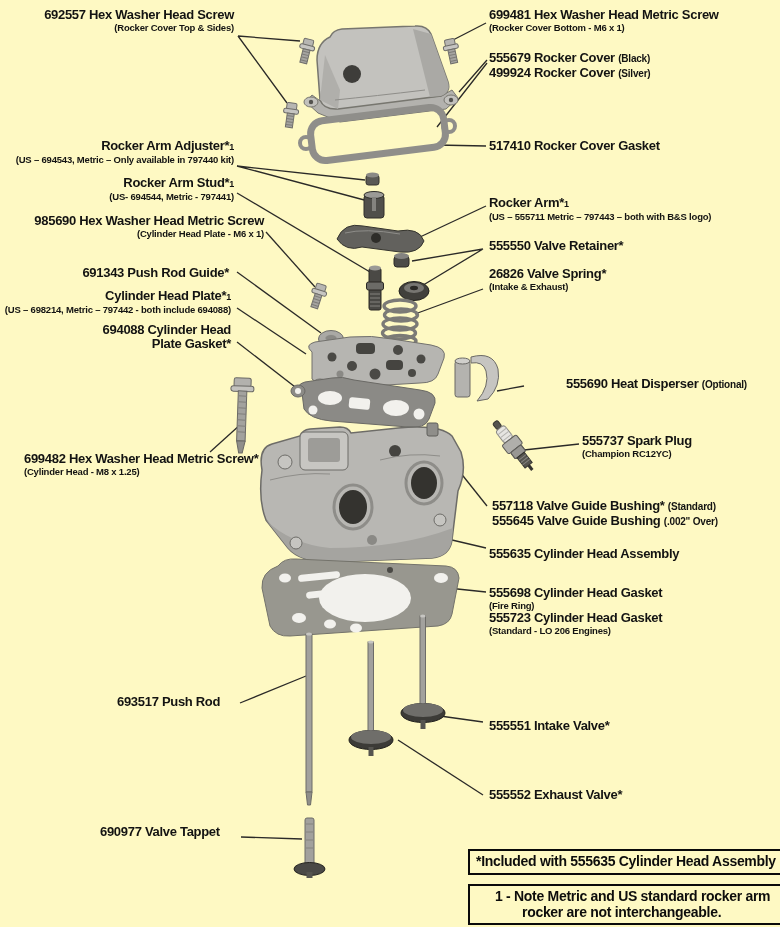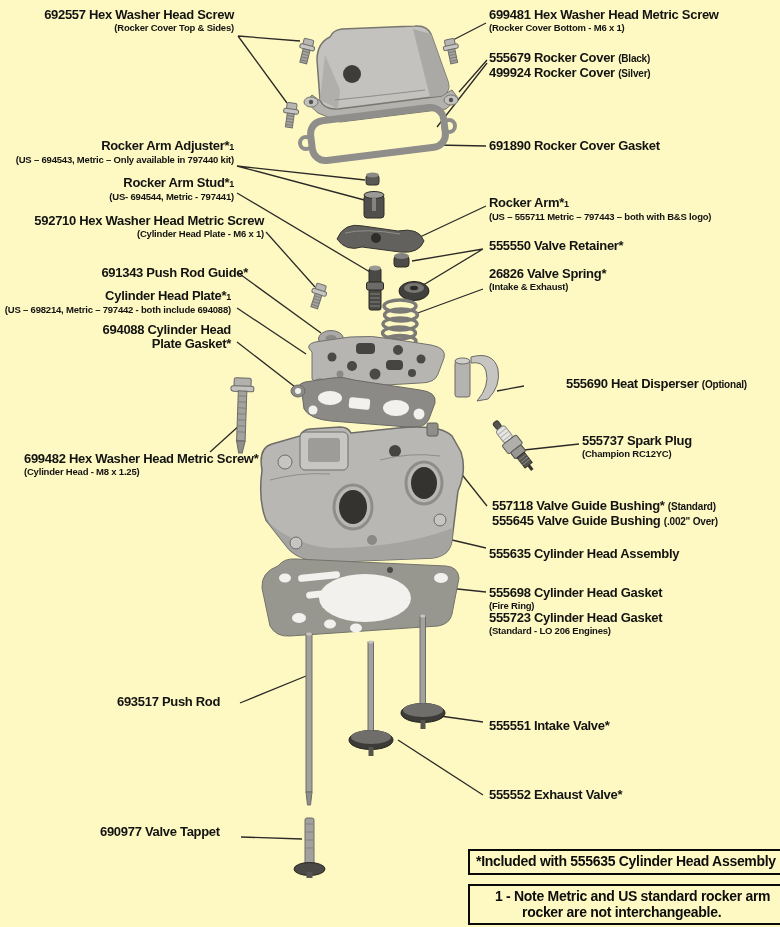--- a/index.html
+++ b/index.html
@@ -265,25 +265,25 @@
     <div class="main"><span>Rocker Arm Adjuster*</span><span class="sup">1</span></div>
     <div class="sub">(US – 694543, Metric – Only available in 797440 kit)</div>
   </div>
 
   <div class="lbl ra" style="top:176px;right:546px;">
     <div class="main"><span>Rocker Arm Stud*</span><span class="sup">1</span></div>
     <div class="sub">(US- 694544, Metric - 797441)</div>
   </div>
 
   <div class="lbl ra" style="top:214px;right:516px;">
-    <div class="main">592710 Hex Washer Head Metric Screw</div>
+    <div class="main">985690 Hex Washer Head Metric Screw</div>
     <div class="sub">(Cylinder Head Plate - M6 x 1)</div>
   </div>
 
-  <div class="lbl ra" style="top:266px;right:532px;">
+  <div class="lbl ra" style="top:266px;right:551px;">
     <div class="main">691343 Push Rod Guide*</div>
   </div>
 
   <div class="lbl ra" style="top:289px;right:549px;">
     <div class="main"><span>Cylinder Head Plate*</span><span class="sup">1</span></div>
     <div class="sub">(US – 698214, Metric – 797442 - both include 694088)</div>
   </div>
 
   <div class="lbl ra" style="top:323px;right:549px;">
     <div class="main">694088 Cylinder Head</div>
@@ -307,21 +307,21 @@
     <div class="main">699481 Hex Washer Head Metric Screw</div>
     <div class="sub">(Rocker Cover Bottom - M6 x 1)</div>
   </div>
 
   <div class="lbl" style="top:51px;left:489px;">
     <div class="main"><span>555679 Rocker Cover</span> <span class="inline-note">(Black)</span></div>
     <div class="main"><span>499924 Rocker Cover</span> <span class="inline-note">(Silver)</span></div>
   </div>
 
   <div class="lbl" style="top:139px;left:489px;">
-    <div class="main">691890 Rocker Cover Gasket</div>
+    <div class="main">517410 Rocker Cover Gasket</div>
   </div>
 
   <div class="lbl" style="top:196px;left:489px;">
     <div class="main"><span>Rocker Arm*</span><span class="sup">1</span></div>
     <div class="sub">(US – 555711 Metric – 797443 – both with B&amp;S logo)</div>
   </div>
 
   <div class="lbl" style="top:239px;left:489px;">
     <div class="main">555550 Valve Retainer*</div>
   </div>

